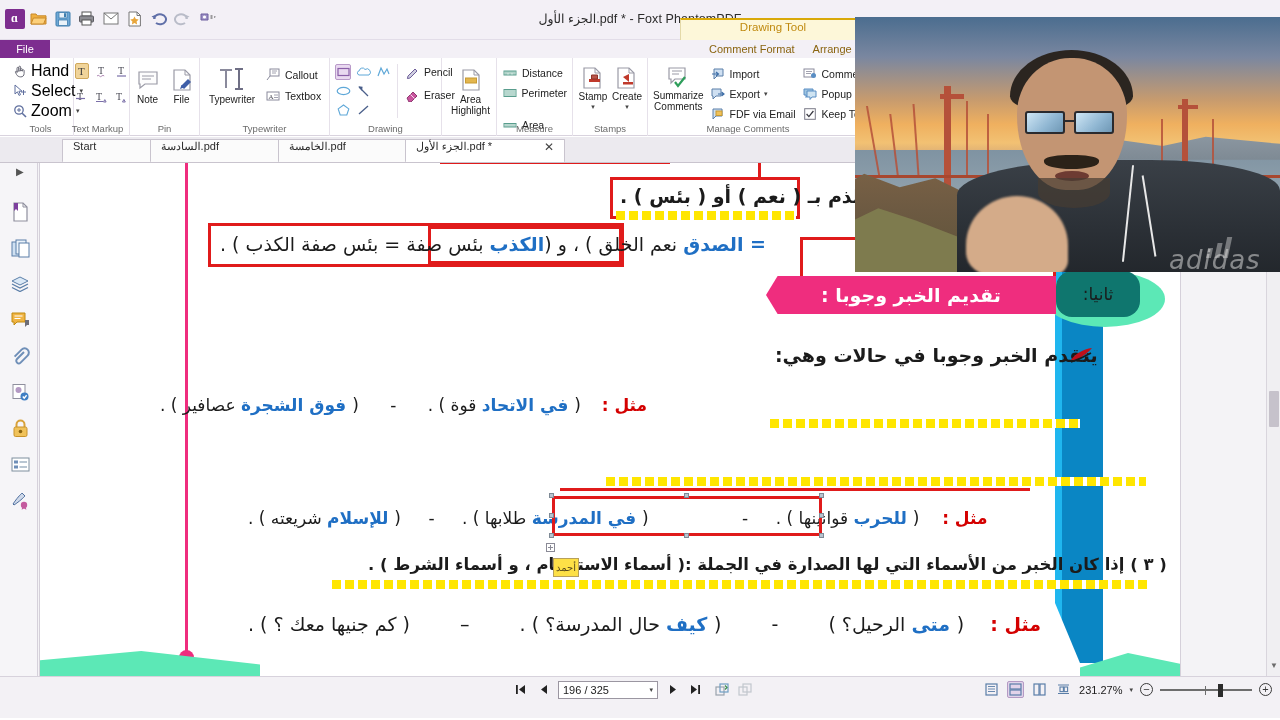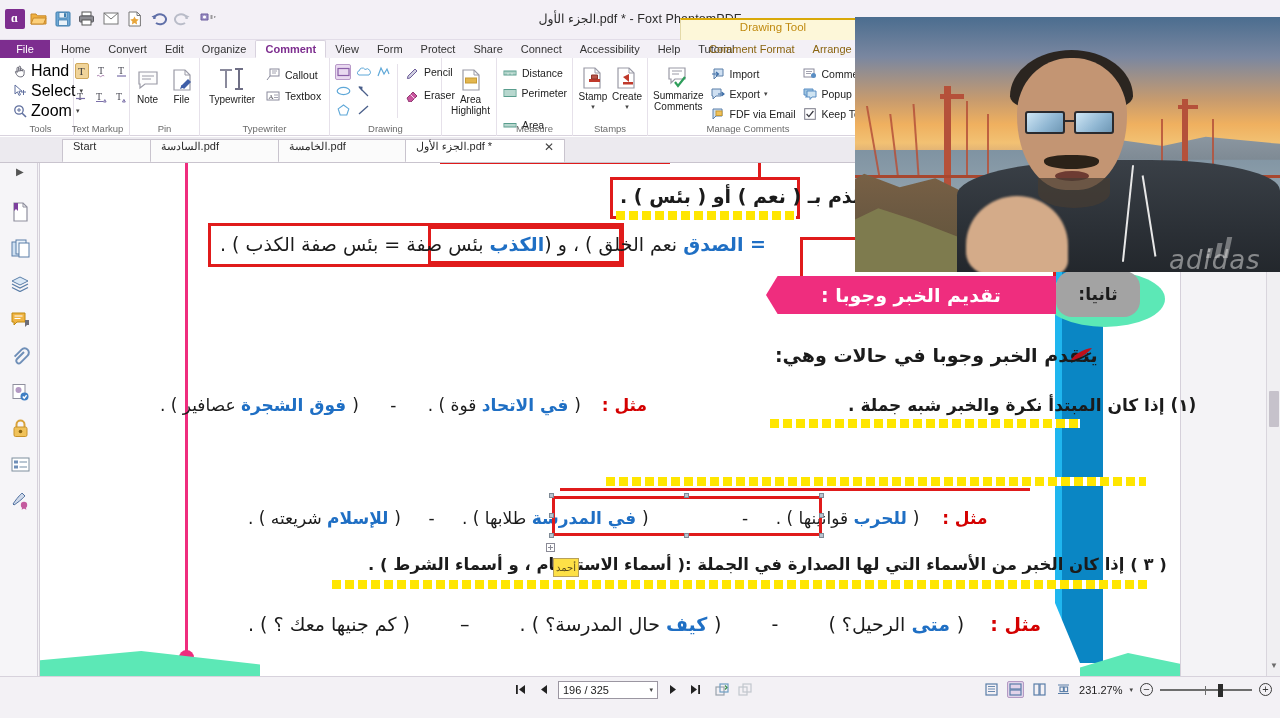--- a/index.html
+++ b/index.html
@@ -170,23 +170,23 @@
   
   .chev-banner {
     position: absolute; background: #ef2d7e; height: 38px;
     clip-path: polygon(100% 0, 100% 100%, 4% 100%, 0 50%, 4% 0);
     display:flex; align-items:center; justify-content:center;
     color:#fff; font-weight:bold; font-size: 19px;
     font-family: "DejaVu Sans", sans-serif; direction: rtl;
     padding: 0 14px;
   }
   .mint-pill {
-    position: absolute; background: #a3a3a3; border-radius: 16px;
+    position: absolute; background: #0f766e; border-radius: 16px;
     display:flex; align-items:center; justify-content:center;
-    color:#1b1b1b; font-weight:bold; font-size: 17px;
+    color:#1b1b1b; font-weight:normal; font-size: 17px;
     font-family: "DejaVu Sans", sans-serif; direction: rtl;
   }
 
   
   .vscroll {
     position: absolute; right: 0; top: 163px; width: 14px; height: 513px;
     background: #f0eff2; border-left: 1px solid #d9d5dd;
   }
   .vthumb { position:absolute; left:2px; top: 228px; width: 10px; height: 36px; background:#c6c2cb; border-radius:1px; }
   .vcap { position:absolute; left:3px; font-size:8px; color:#6c6c6c; }
@@ -367,35 +367,20 @@
             <path d="M17 5.5l1.6 0-0.8 1.4z" fill="#333"></path>
           </svg>
       </div>
     </div>
     <div class="titletext">الجزء الأول.pdf * - Foxt PhantomPDF</div>
     <div class="drawing-tool-tab">Drawing Tool</div>
   </div>
 
   <div class="menubar"></div>
   <div class="file-btn">File</div>
-  <div class="mtabs">
-    <div class="mtab">Home</div>
-    <div class="mtab">Convert</div>
-    <div class="mtab">Edit</div>
-    <div class="mtab">Organize</div>
-    <div class="mtab active">Comment</div>
-    <div class="mtab">View</div>
-    <div class="mtab">Form</div>
-    <div class="mtab">Protect</div>
-    <div class="mtab">Share</div>
-    <div class="mtab">Connect</div>
-    <div class="mtab">Accessibility</div>
-    <div class="mtab">Help</div>
-    <div class="mtab">Tutorial</div>
-  </div>
   <div class="mtabs2">
     <div class="mtab ctx">Comment Format</div>
     <div class="mtab ctx">Arrange</div>
   </div>
 
   <div class="ribbon">
 
     <div class="rgroup" style="left:0; width:66px;margin-left:8px;">
       <div class="rrow">
         <span class="ico">
@@ -878,21 +863,20 @@
       <div class="mint-pill" style="left:1016px; top:108px; width:84px; height:46px;">ثانيا:</div>
 
       <div class="ar bold" style="left:735px; top:181px; font-size:19px;">يتقدم الخبر وجوبا في حالات وهي:</div>
       <div style="position:absolute; left:1030px; top:184px; width:24px; height:18px;">
         <svg width="24" height="18" viewBox="0 0 24 18">
             <path d="M1 13C5 7 13 2 22 1c-3 4-9 8-15 12z" fill="#c0101a"></path>
             <path d="M1 15c6-2 13-5 20-9" stroke="#1b1b1b" stroke-width="1.6" fill="none"></path>
           </svg>
       </div>
 
-      <div class="ar bold" style="left:808px; top:232px; font-size:17px;">(١) إذا كان المبتدأ نكرة والخبر شبه جملة .</div>
       <div class="hl-yellow" style="left:730px; top:256px; width:310px;"></div>
       <div class="ar" style="left:120px; top:232px; font-size:17px;">
         <span class="red bold">مثل :</span>
         <span style="display:inline-block;width:10px;"></span>
         <span>(</span><span class="blu bold"> في الاتحاد</span><span> قوة ) .</span>
         <span style="display:inline-block;width:26px;"></span><span>-</span><span style="display:inline-block;width:26px;"></span>
         <span>(</span><span class="blu bold"> فوق الشجرة</span><span> عصافير ) .</span>
       </div>
 
       <div class="hl-yellow" style="left:566px; top:314px; width:540px;"></div>

